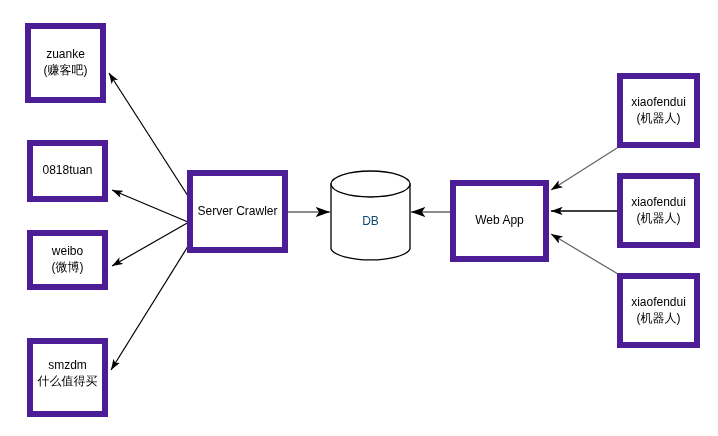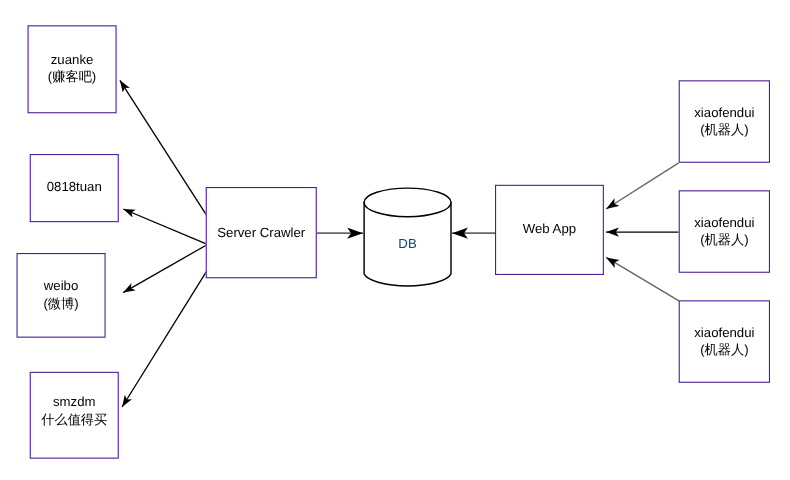--- a/index.html
+++ b/index.html
@@ -22,21 +22,21 @@
     left: 0;
     top: 0;
     width: 718px;
     height: 436px;
     pointer-events: none;
   }
   .node {
     position: absolute;
     box-sizing: border-box;
     background: #ffffff;
-    border: 1px solid #4c1d95;
+    border: 6px solid #4c1d95;
     display: flex;
     flex-direction: column;
     align-items: center;
     justify-content: center;
     text-align: center;
     color: #000000;
     font-size: 12px;
     line-height: 1.32;
   }
   .node .line {
@@ -109,21 +109,21 @@
       <span class="line">(赚客吧)</span>
     </div>
   </div>
 
   <div class="node" style="left:27px; top:140px; width:81px; height:62px;">
     <div class="node-label-block">
       <span class="line">0818tuan</span>
     </div>
   </div>
 
-  <div class="node" style="left:15px; top:230px; width:81px; height:77px;">
+  <div class="node" style="left:27px; top:230px; width:81px; height:60px;">
     <div class="node-label-block">
       <span class="line">weibo</span>
       <span class="line">(微博)</span>
     </div>
   </div>
 
   <div class="node" style="left:27px; top:338px; width:81px; height:79px;">
     <div class="node-label-block shift-up">
       <span class="line">smzdm</span>
       <span class="line">什么值得买</span>
@@ -137,21 +137,21 @@
   </div>
 
   <div class="cylinder" style="left:330px; top:170px; width:81px; height:93px;">
     <svg width="81" height="93" viewBox="0 0 81 93" xmlns="http://www.w3.org/2000/svg">
       <path d="M1,14 L1,79 A40,13 0 0 0 80,79 L80,14 Z" fill="#ffffff" stroke="#000000" stroke-width="1.3"></path>
       <ellipse cx="40.5" cy="14" rx="39.5" ry="13" fill="#ffffff" stroke="#000000" stroke-width="1.3"></ellipse>
     </svg>
     <div class="cyl-label" style="top:44px;">DB</div>
   </div>
 
-  <div class="node" style="left:450px; top:168px; width:99px; height:82px;">
+  <div class="node" style="left:450px; top:180px; width:99px; height:82px;">
     <div class="node-label-block">
       <span class="line">Web App</span>
     </div>
   </div>
 
   <div class="node" style="left:617px; top:73px; width:83px; height:75px;">
     <div class="node-label-block">
       <span class="line">xiaofendui</span>
       <span class="line">(机器人)</span>
     </div>

